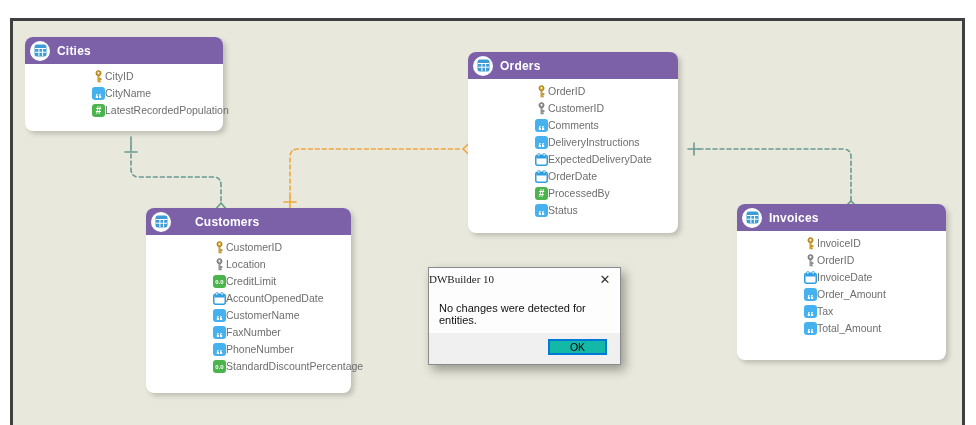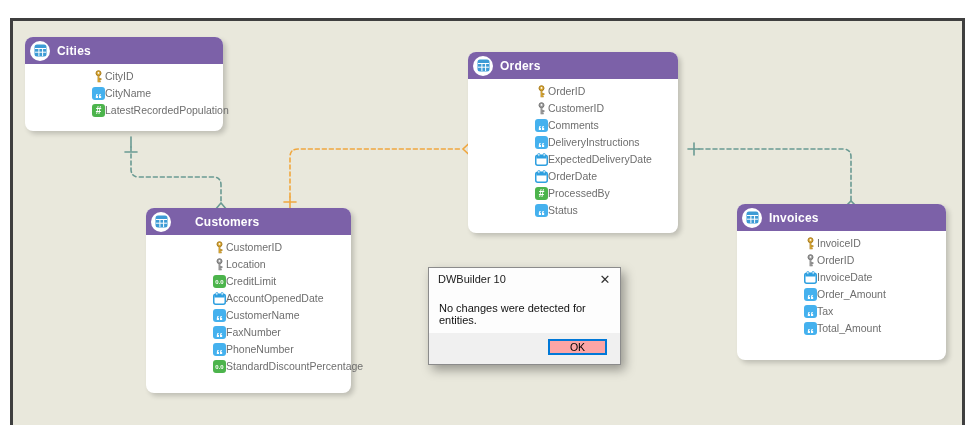--- a/index.html
+++ b/index.html
@@ -41,32 +41,32 @@
   .ficon.decimal{background:#4cb44c;color:#fff;font-size:6px;font-weight:bold;}
   .ficon.keyic,.ficon.date{background:transparent;border-radius:0;}
 
   .dialog{
     position:absolute;left:428px;top:267px;width:193px;height:98px;z-index:6;
     background:#fdfdfd;border:1px solid #8b8b8b;box-sizing:border-box;
     box-shadow:4px 5px 10px rgba(0,0,0,0.35);
     display:flex;flex-direction:column;
   }
   .dialog-titlebar{height:22px;display:flex;align-items:center;background:#fdfdfd;}
-  .dialog-title{flex:1;font-size:11px;color:#1a1a1a;padding-left:9px;}
+  .dialog-title{flex:1;font-size:11px;color:#1a1a1a;font-family:Liberation Serif, serif;}
   .dialog-close{
     width:30px;height:22px;display:flex;align-items:center;justify-content:center;
     font-size:13px;color:#333;cursor:pointer;
   }
   .dialog-body{flex:1;font-size:11px;color:#111;padding:12px 10px 0 10px;}
   .dialog-footer{
     height:27px;background:#f0f0f0;display:flex;align-items:center;
     justify-content:flex-end;padding:0 13px 4px 0;
   }
   .ok-button{
-    width:59px;height:16px;background:#fca5a5;border:2px solid #0078d7;
+    width:59px;height:16px;background:#14b8a6;border:2px solid #0078d7;
     box-sizing:border-box;font-size:10.5px;color:#000;
     display:flex;align-items:center;justify-content:center;cursor:pointer;
   }
 </style>
 </head>
 <body>
 
 <div class="frame" style="background: rgb(233, 232, 220);">
 
   <svg class="connectors" width="976" height="425" viewBox="0 0 976 425">

